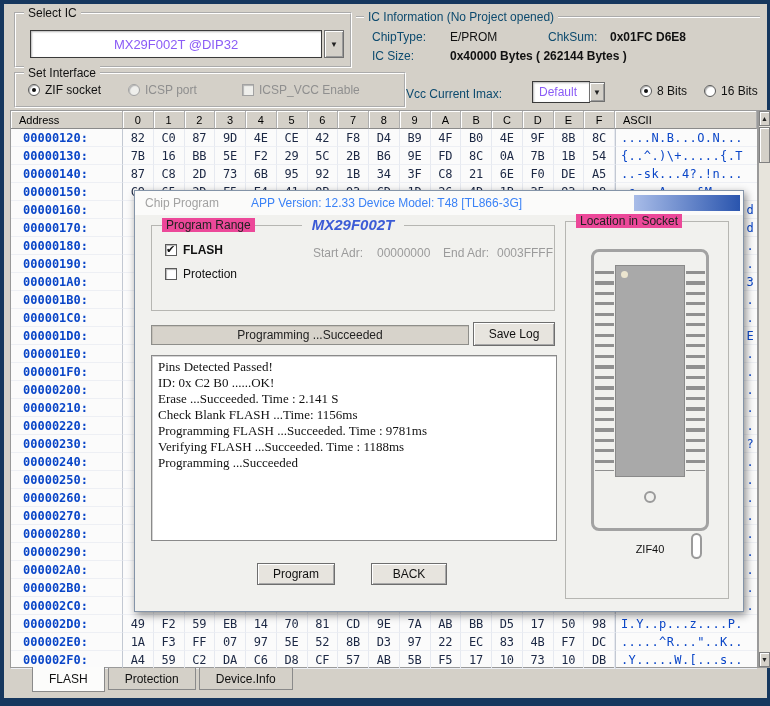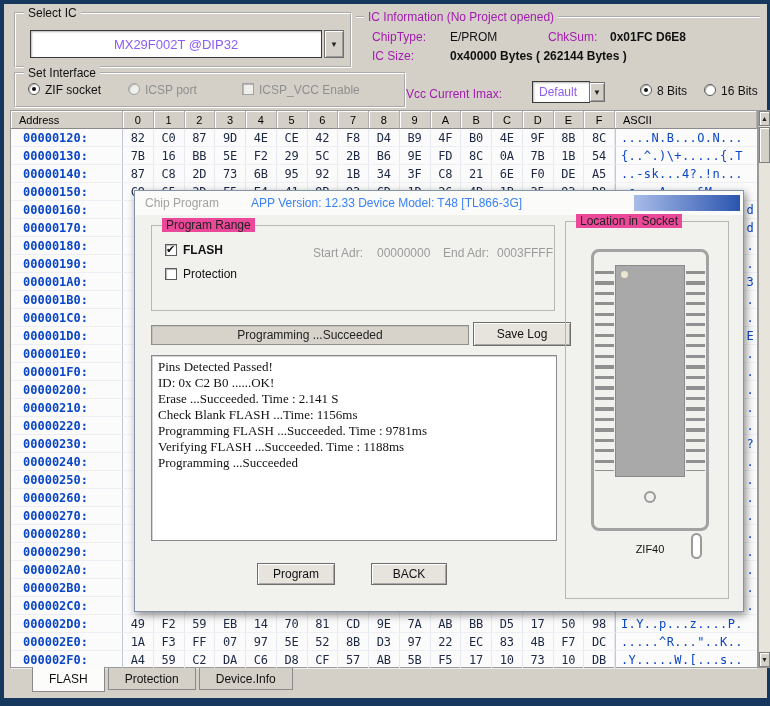--- a/index.html
+++ b/index.html
@@ -8,24 +8,24 @@
   .page { position:relative; width:770px; height:706px; background:#16375e; overflow:hidden; }
   .content { position:absolute; left:4px; top:4px; width:763px; height:694px; background:#d4d0c8; }
 
   .groupbox { position:absolute; border:2px groove #ffffff; }
   .grouplabel { position:absolute; top:-8px; left:8px; background:#d4d0c8; padding:0 4px; font-size:12px; color:#111; white-space:nowrap; }
 
   
   .combofield { position:absolute; background:#fff; border:1px solid #3a3a3a; box-shadow:inset 1px 1px 2px #b8b8b8; display:flex; align-items:center; justify-content:center; font-size:13px; color:#8b5cf6; }
   .dropbtn { position:absolute; background:#d4d0c8; border:1px solid #707070; box-shadow:inset 1px 1px 0 #fff, inset -1px -1px 0 #9a9a9a; display:flex; align-items:center; justify-content:center; font-size:8px; color:#222; cursor:pointer; }
 
-  .lbl { position:absolute; font-size:12px; color:#a21caf; white-space:nowrap; }
+  .lbl { position:absolute; font-size:12px; color:#0c4a6e; white-space:nowrap; }
   .val { position:absolute; font-size:12px; color:#111; font-weight:600; white-space:nowrap; }
 
-  .ctrl { position:absolute; display:flex; align-items:flex-start; gap:5px; font-size:12px; color:#111; white-space:nowrap; }
+  .ctrl { position:absolute; display:flex; align-items:center; gap:5px; font-size:12px; color:#111; white-space:nowrap; }
   .ctrl.dis { color:#8f8f8f; }
   .radio { width:12px; height:12px; border-radius:50%; border:1px solid #5a5a5a; background:#fff; position:relative; box-shadow:inset 1px 1px 1px #b4b4b4; flex:0 0 auto; }
   .radio.sel::after { content:""; position:absolute; left:3px; top:3px; width:4px; height:4px; border-radius:50%; background:#101010; }
   .radio.dis { border-color:#a2a2a2; background:#efefec; }
   .cb { width:12px; height:12px; border:1px solid #5a5a5a; background:#fff; position:relative; box-shadow:inset 1px 1px 1px #b4b4b4; flex:0 0 auto; }
   .cb.dis { border-color:#a2a2a2; background:#efefec; }
   .cb.checked::after { content:"✔"; position:absolute; left:0; top:-2px; font-size:11px; color:#111; }
 
   
   .hexwrap { position:absolute; left:6px; top:106px; width:748px; height:558px; background:#fbfbfb; border:1px solid #9a9a9a; }
@@ -772,36 +772,37 @@
     <div class="dialog">
       <div class="dtitle">
         <span class="t1">Chip Program</span>
         <span class="t2">APP Version: 12.33 Device Model: T48 [TL866-3G]</span>
         <div class="dgrad"></div>
       </div>
 
       <div class="prgroup">
         <span class="fglabel">Program Range</span>
       </div>
+      <div class="chipname"><span>MX29F002T</span></div>
 
       <div class="dctrl" style="left:30px; top:52px;">
         <span class="cb checked"></span>
         <span style="font-weight:bold;">FLASH</span>
       </div>
       <span class="graytxt" style="left:178px; top:55px;">Start Adr:</span>
       <span class="graytxt" style="left:242px; top:55px;">00000000</span>
       <span class="graytxt" style="left:308px; top:55px;">End Adr:</span>
       <span class="graytxt" style="left:362px; top:55px;">0003FFFF</span>
       <div class="dctrl" style="left:30px; top:76px;">
         <span class="cb"></span>
         <span>Protection</span>
       </div>
 
       <div class="progress">Programming  ...Succeeded</div>
-      <div class="btn" style="left:338px; top:131px; width:98px; height:24px;">Save Log</div>
+      <div class="btn" style="left:338px; top:131px; width:82px; height:24px;">Save Log</div>
 
       <div class="logbox" id="log-box">
           <div class="logline">Pins Detected Passed!</div>
           <div class="logline">ID: 0x C2 B0 ......OK!</div>
           <div class="logline">Erase  ...Succeeded. Time : 2.141 S</div>
           <div class="logline">Check Blank FLASH ...Time: 1156ms</div>
           <div class="logline">Programming FLASH ...Succeeded. Time : 9781ms</div>
           <div class="logline">Verifying FLASH ...Succeeded. Time : 1188ms</div>
           <div class="logline">Programming  ...Succeeded</div>
         </div>

